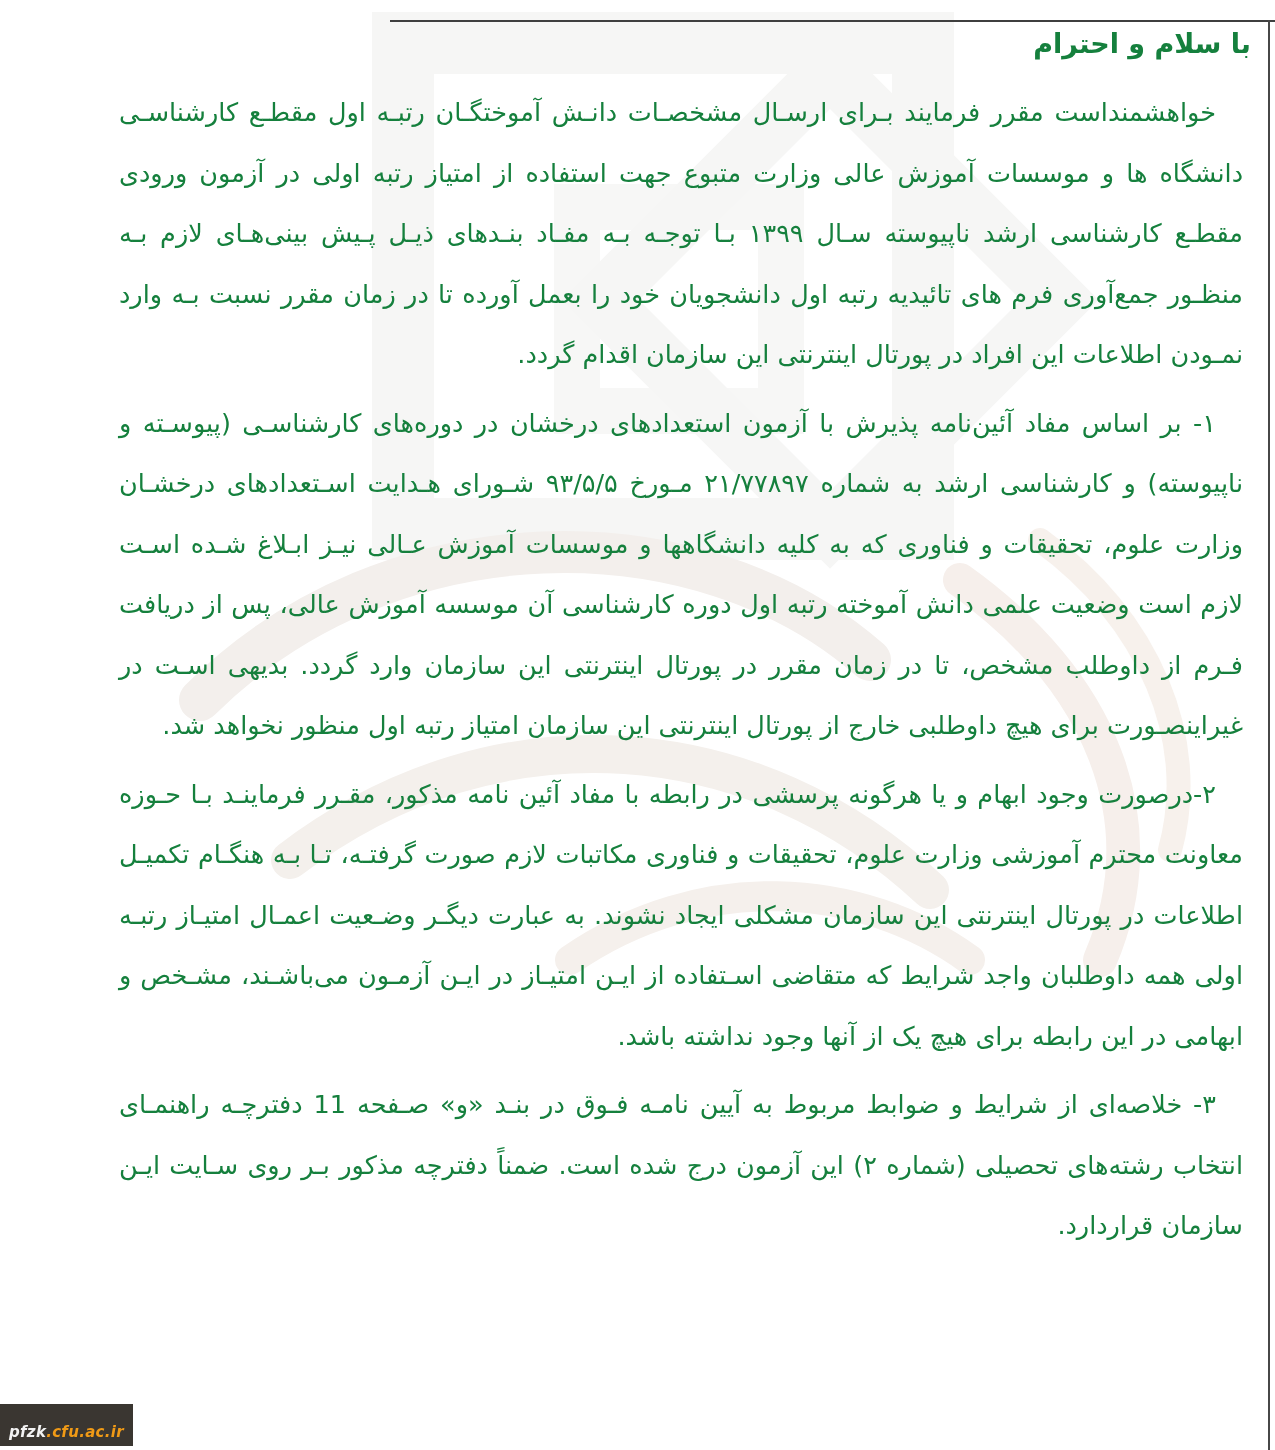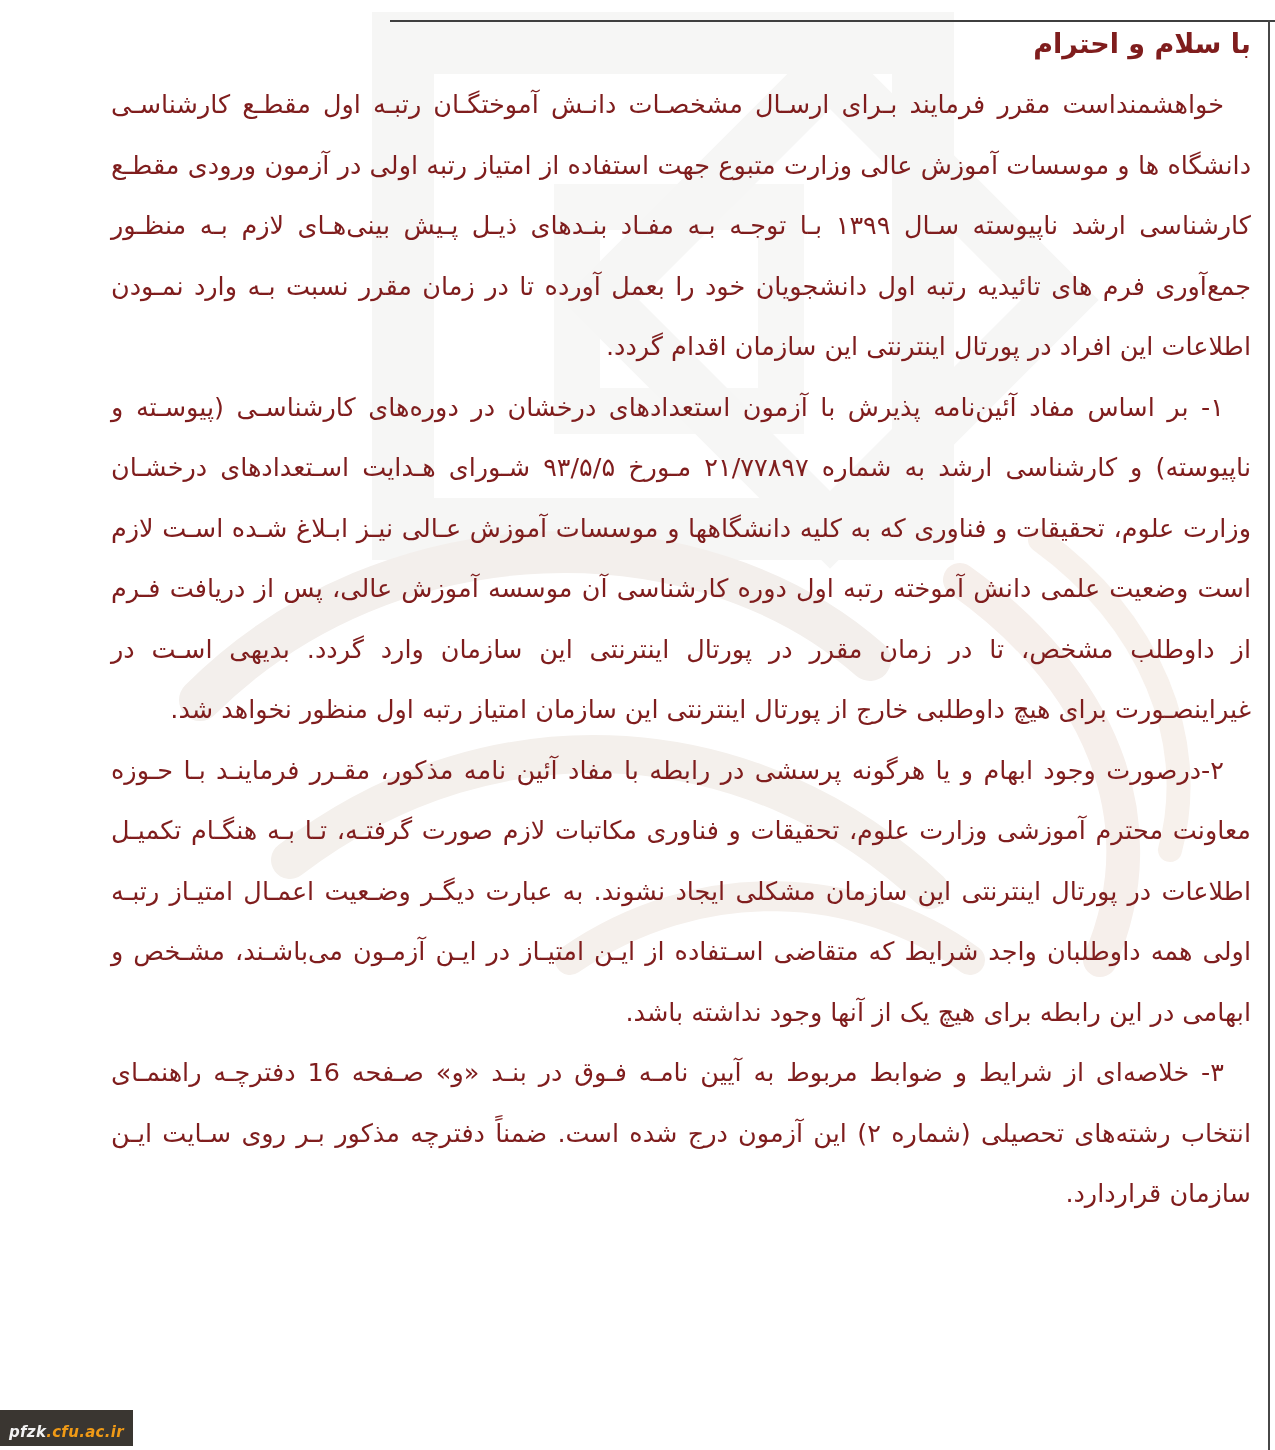--- a/index.html
+++ b/index.html
@@ -66,44 +66,44 @@
     background: #474747;
   }
 
   
   .content {
     position: absolute;
     top: 14px;
     right: 24px;
     width: 1140px;
     direction: rtl;
-    color: #7f1d1d;
+    color: #15803d;
   }
   .letter-title {
     font-size: 27px;
     font-weight: bold;
     margin: 0;
     line-height: 60px;
     text-align: right;
   }
   .letter-paragraph {
-    margin: 0;
+    margin: 8px;
     font-size: 25.5px;
     line-height: 60.5px;
     text-align: justify;
     text-indent: 27px;
   }
 
   
   .site-badge {
     position: absolute;
     left: 0;
     bottom: 4px;
     background: #3a3631;
-    padding: 13px 9px 5px 9px;
+    padding: 19px 9px 5px 9px;
     font-size: 15px;
     font-weight: bold;
     font-style: italic;
     letter-spacing: 0.3px;
     direction: ltr;
   }
   .site-badge .site-name { color: #f2f2f2; }
   .site-badge .site-domain { color: #f09a16; }
 </style>
 </head>
@@ -123,18 +123,18 @@
 </svg>
 
 <div class="rule-top"></div>
 <div class="rule-right"></div>
 
 <div class="content">
   <h1 class="letter-title">با سلام و احترام</h1>
   <p class="letter-paragraph">خواهشمنداست مقرر فرمایند بـرای ارسـال مشخصـات دانـش آموختگـان رتبـه اول مقطـع کارشناسـی دانشگاه ها و موسسات آموزش عالی وزارت متبوع جهت استفاده از امتیاز رتبه اولی در آزمون ورودی مقطـع کارشناسی ارشد ناپیوسته سـال ۱۳۹۹ بـا توجـه بـه مفـاد بنـدهای ذیـل پـیش بینی‌هـای لازم بـه منظـور جمع‌آوری فرم های تائیدیه رتبه اول دانشجویان خود را بعمل آورده تا در زمان مقرر نسبت بـه وارد نمـودن اطلاعات این  افراد در پورتال اینترنتی این سازمان اقدام گردد.</p>
   <p class="letter-paragraph">۱- بر اساس مفاد آئین‌نامه پذیرش با آزمون استعدادهای درخشان در دوره‌های کارشناسـی (پیوسـته و ناپیوسته) و کارشناسی ارشد به شماره ۲۱/۷۷۸۹۷ مـورخ ۹۳/۵/۵ شـورای هـدایت اسـتعدادهای درخشـان وزارت علوم، تحقیقات و فناوری که به کلیه دانشگاهها و موسسات آموزش عـالی نیـز ابـلاغ شـده اسـت لازم است وضعیت علمی دانش آموخته رتبه اول دوره کارشناسی آن موسسه آموزش عالی، پس از دریافت فـرم از داوطلب مشخص، تا در زمان مقرر در پورتال اینترنتی این سازمان وارد گردد. بدیهی اسـت در غیراینصـورت برای هیچ داوطلبی خارج از پورتال اینترنتی این سازمان امتیاز رتبه اول منظور نخواهد شد.</p>
   <p class="letter-paragraph">۲-درصورت وجود ابهام و یا هرگونه پرسشی در رابطه با مفاد آئین نامه مذکور، مقـرر فرماینـد بـا حـوزه معاونت محترم آموزشی وزارت علوم، تحقیقات و فناوری مکاتبات لازم صورت گرفتـه، تـا بـه هنگـام تکمیـل اطلاعات در پورتال اینترنتی این سازمان مشکلی ایجاد نشوند. به عبارت دیگـر وضـعیت اعمـال امتیـاز رتبـه اولی همه داوطلبان واجد شرایط که متقاضی اسـتفاده از ایـن امتیـاز در ایـن آزمـون می‌باشـند، مشـخص و ابهامی در این رابطه برای هیچ یک از آنها وجود نداشته باشد.</p>
-  <p class="letter-paragraph">۳- خلاصه‌ای از شرایط و ضوابط مربوط به آیین نامـه فـوق در بنـد  «و» صـفحه 16 دفترچـه راهنمـای انتخاب رشته‌های تحصیلی (شماره ۲) این آزمون درج شده است. ضمناً دفترچه مذکور بـر روی سـایت ایـن سازمان قراردارد.</p>
+  <p class="letter-paragraph">۳- خلاصه‌ای از شرایط و ضوابط مربوط به آیین نامـه فـوق در بنـد  «و» صـفحه 11 دفترچـه راهنمـای انتخاب رشته‌های تحصیلی (شماره ۲) این آزمون درج شده است. ضمناً دفترچه مذکور بـر روی سـایت ایـن سازمان قراردارد.</p>
 </div>
 
 <div class="site-badge">
   <span class="site-name">pfzk</span><span class="site-domain">.cfu.ac.ir</span>
 </div>
 
 </body></html>

